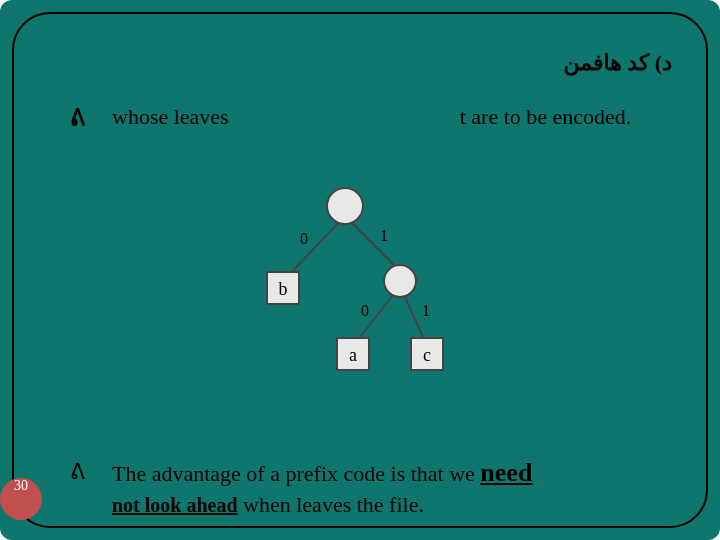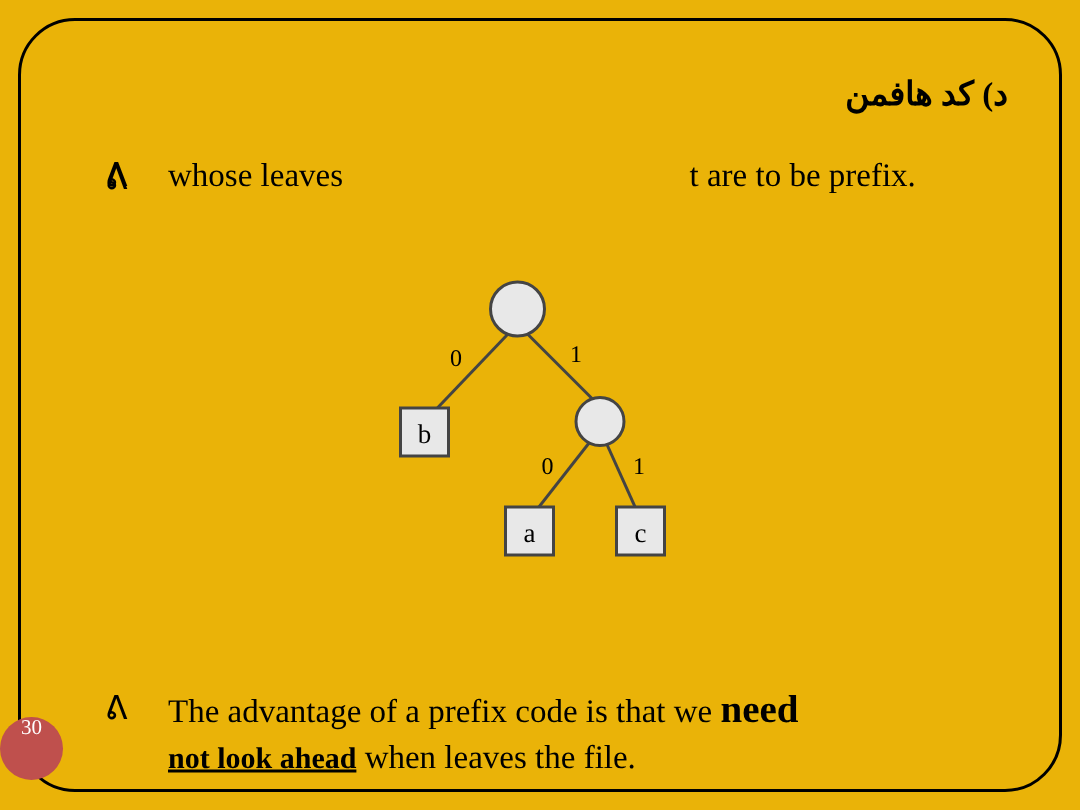--- a/index.html
+++ b/index.html
@@ -1,20 +1,21 @@
 <!DOCTYPE html>
 <html><head>
 <meta charset="utf-8">
 <style>
   * { box-sizing: border-box; margin: 0; padding: 0; }
   html, body { width: 720px; height: 540px; font-family: "Times New Roman", Times, serif; background: #fff; }
   .slide {
     position: relative;
     width: 720px; height: 540px;
-    background: #eab308;
+    background: #0f766e;
+    border-radius: 12px;
   }
   .frame {
     position: absolute;
     left: 12px; top: 12px; right: 12px; bottom: 12px;
     border: 2px solid #000;
     border-radius: 38px;
   }
   .title {
     position: absolute;
     top: 50px; right: 48px;
@@ -25,21 +26,21 @@
   .content {
     position: absolute;
     left: 70px; right: 38px; top: 100px;
     font-size: 22px; line-height: 1.35;
     color: #000;
   }
   .item { position: relative; padding-left: 42px; margin-bottom: 2px; }
   .bullet { position: absolute; left: 0; top: 2px; font-size: 22px; font-family: "Times New Roman", serif; }
   .bottom-block { position: absolute; left: 70px; right: 38px; bottom: 18px; font-size: 22px; line-height: 1.35; }
   .adv-text { display: inline; }
-  .need { font-size: 26px; font-weight: bold; }
+  .need { font-size: 26px; font-weight: bold; text-decoration: underline; }
   .notlook { font-size: 20px; font-weight: bold; text-decoration: underline; }
   .pagebadge {
     position: absolute;
     left: 0px; bottom: 20px;
     width: 42px; height: 42px;
     background: #bf504d;
     border-radius: 50%;
     display: flex; justify-content: center;
     color: #fff; font-size: 14px;
     z-index: 5;
@@ -65,21 +66,21 @@
   <div class="title">د) کد هافمن</div>
 
   <div class="content">
     <div class="item">
       <span class="bullet">ᕕ</span>
     </div>
     <div class="item">
       <span class="bullet">ᕕ</span>
       <span>whose leaves</span>
       <span style="display:inline-block; width:220px;"></span>
-      <span>t are to be prefix.</span>
+      <span>t are to be encoded.</span>
     </div>
   </div>
 
   <div class="diagram">
     <svg viewBox="0 0 200 190">
 
       <line class="edge" x1="100" y1="30" x2="38" y2="95"></line>
       <line class="edge" x1="100" y1="30" x2="155" y2="85"></line>
 
       <line class="edge" x1="155" y1="100" x2="108" y2="160"></line>

